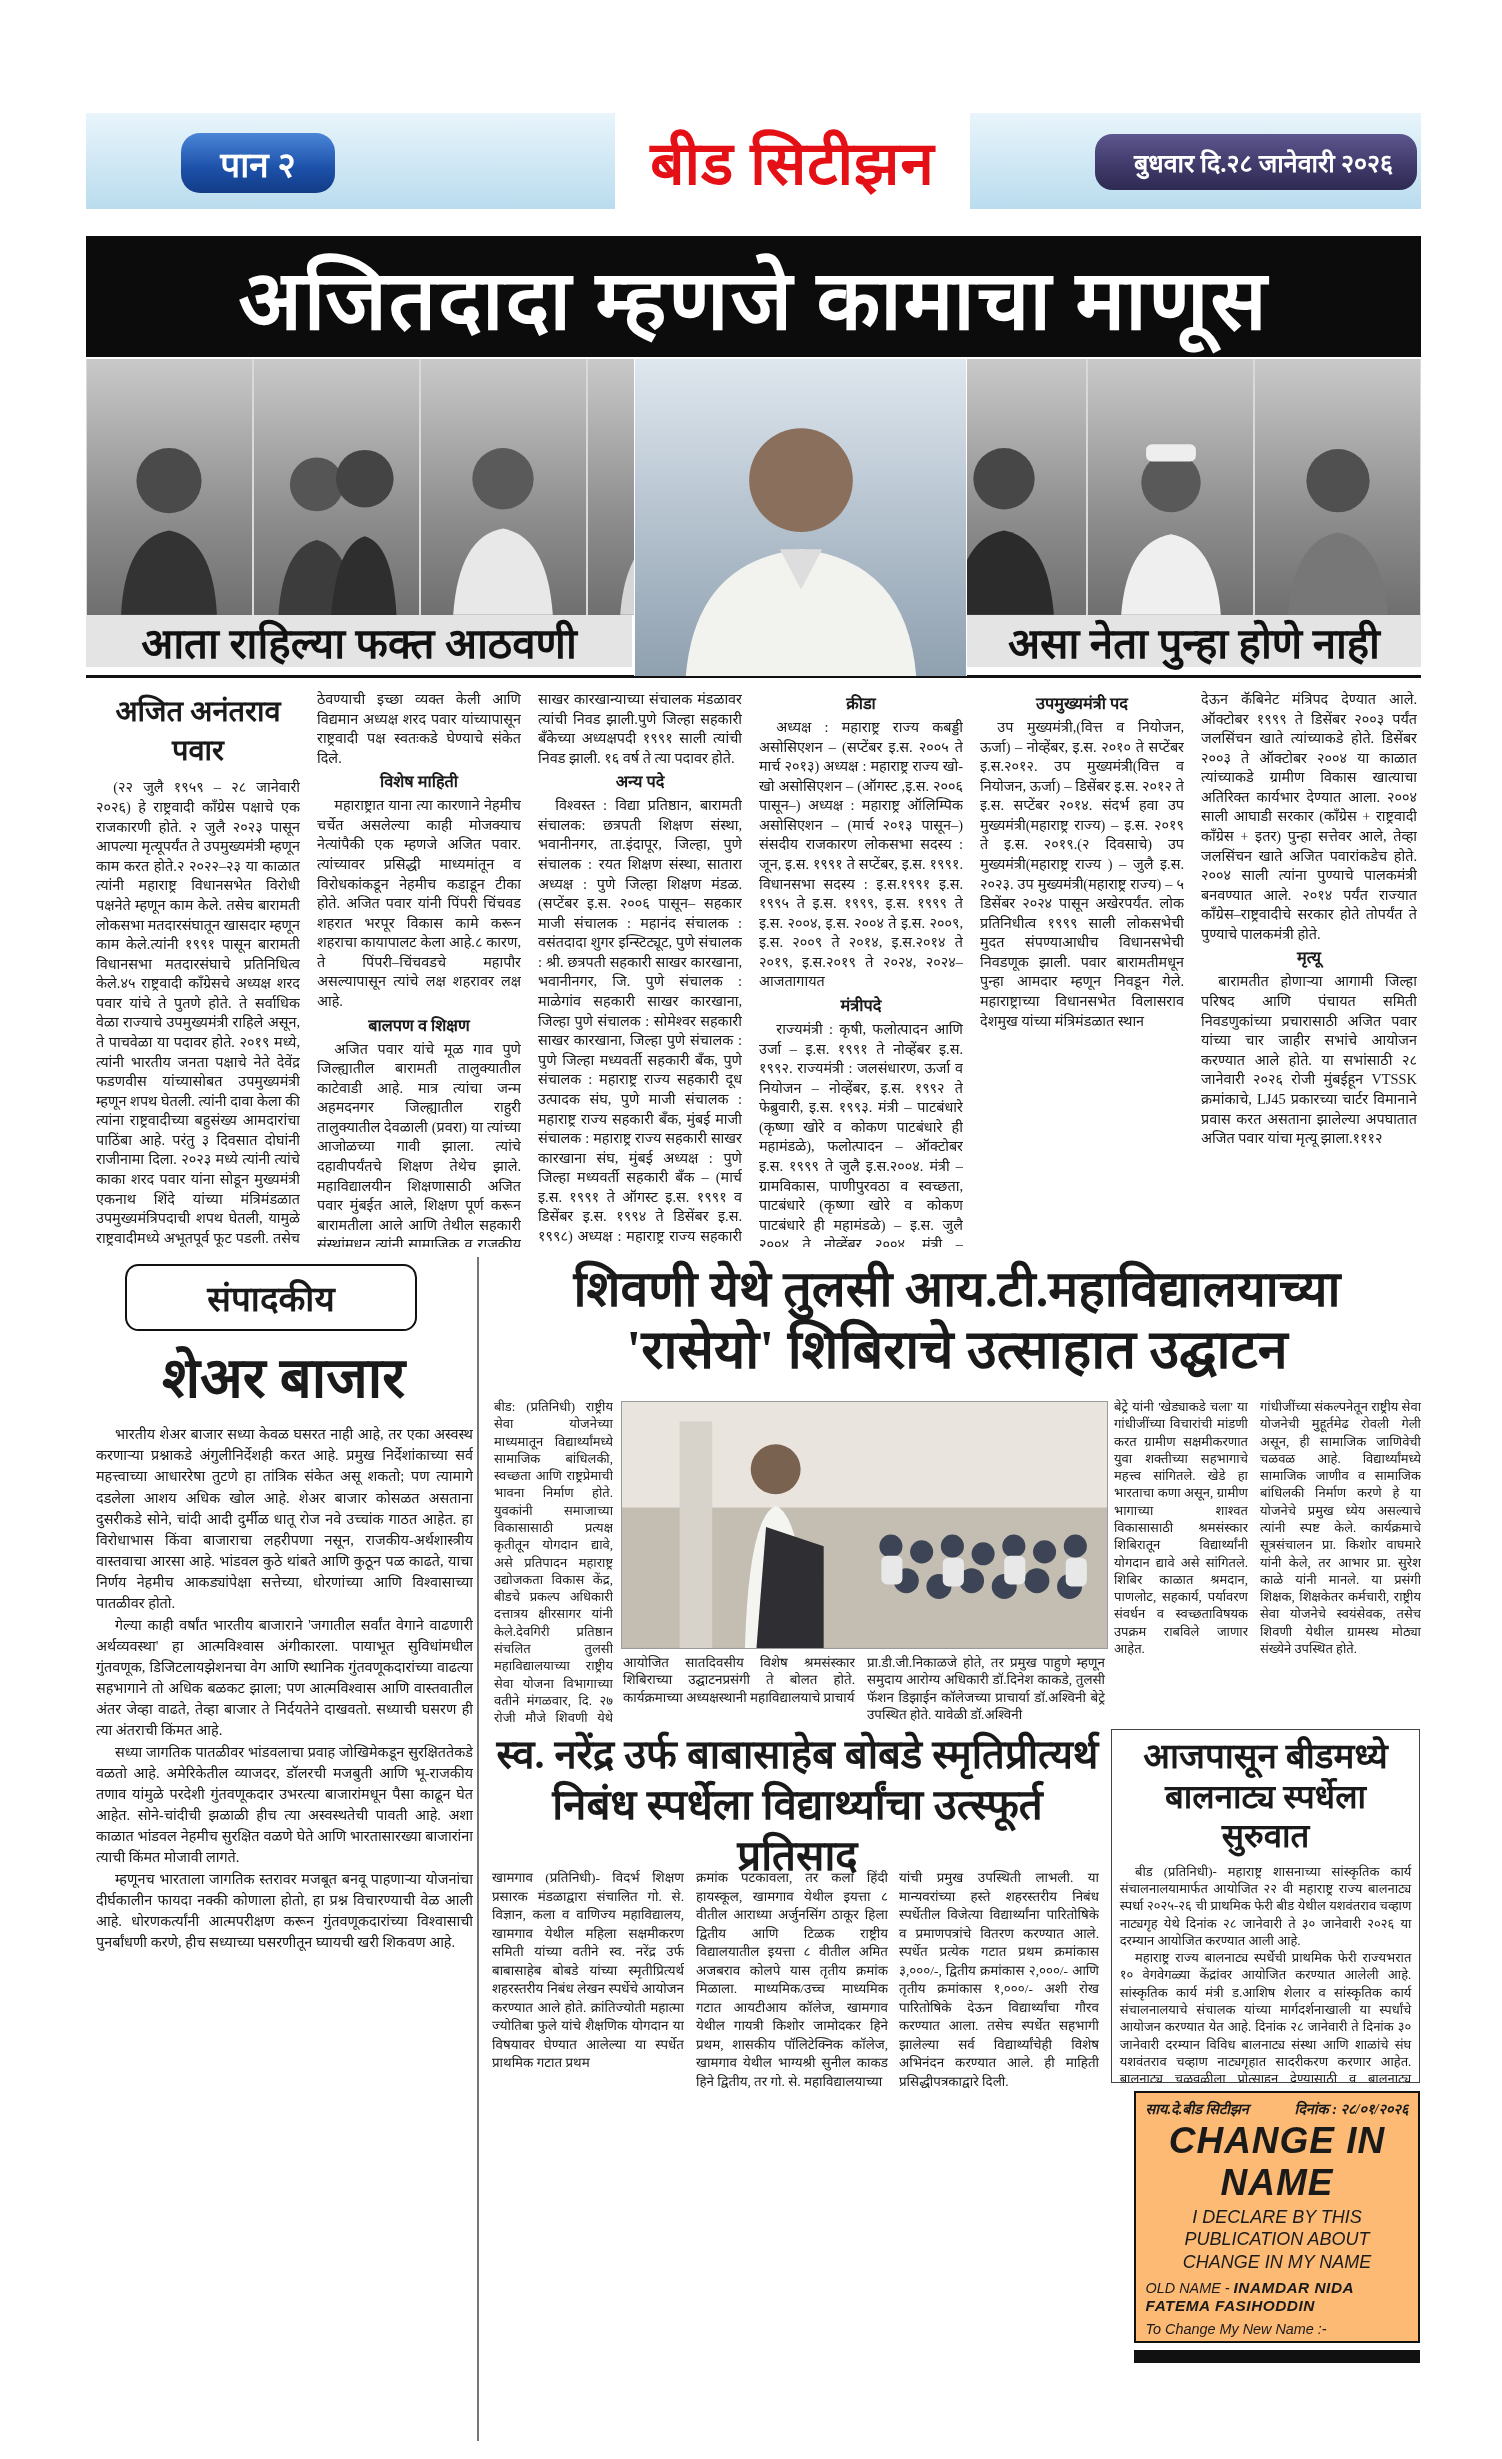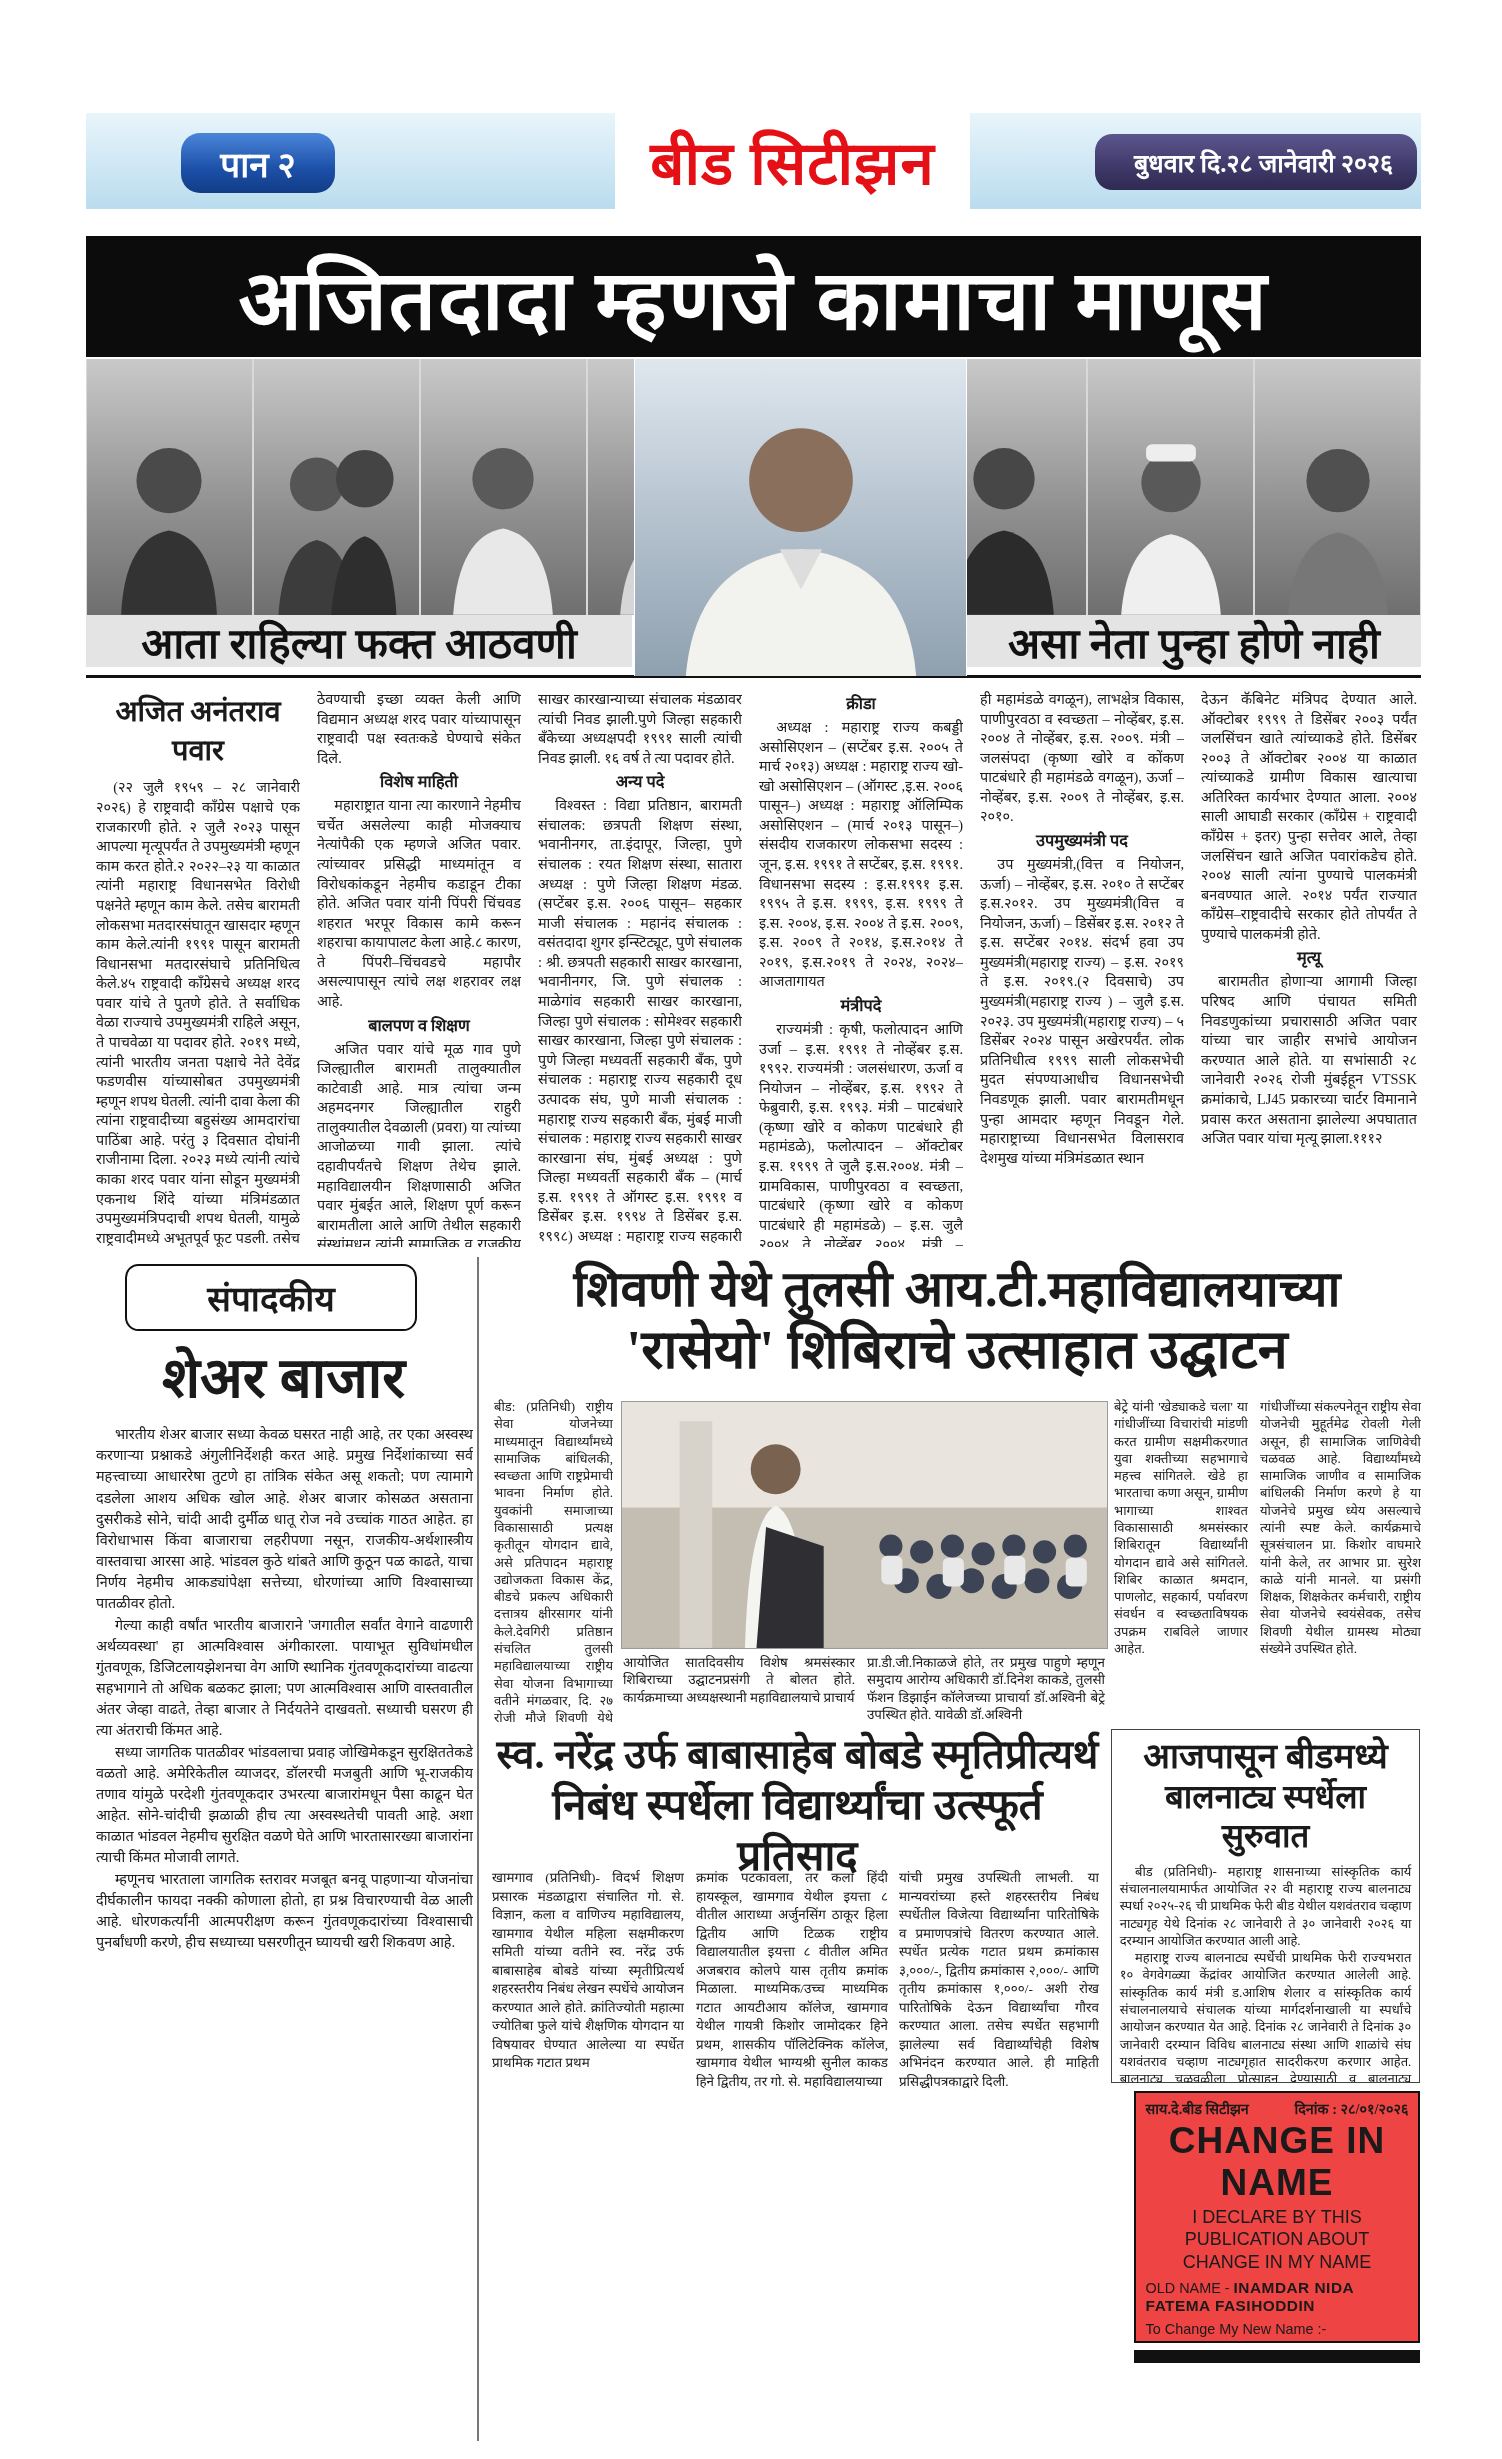--- a/index.html
+++ b/index.html
@@ -76,21 +76,21 @@
 
   
   .bn-box{left:1111px;top:1729px;width:309px;height:354px;border:1.9px solid #444;padding:5.8px 7.7px;box-sizing:border-box;overflow:hidden;}
   .bn-head{text-align:center;font-weight:800;line-height:1.2;}
   .bn-head .l1{font-size:35px;} .bn-head .l2{font-size:33px;}
   .bn-body{font-size:13px;line-height:1.33;text-align:justify;margin-top:5.8px;}
   .bn-body p{margin:0;text-indent:15.4px;}
 
   
   .cn-box{left:1134px;top:2091px;width:286px;height:252px;border:2.9px solid #111;box-sizing:border-box;
-          padding:5.8px 9.6px;font-family:"Liberation Sans","DejaVu Sans",sans-serif;overflow:hidden;background:#ef4444;}
+          padding:5.8px 9.6px;font-family:"Liberation Sans","DejaVu Sans",sans-serif;overflow:hidden;background:#fdba74;font-style:italic;}
   .cn-top{display:flex;justify-content:space-between;font-family:"Liberation Serif",serif;font-size:14.4px;font-weight:700;}
   .cn-title{text-align:center;font-size:37px;font-weight:700;letter-spacing:1px;margin:1.9px 0;}
   .cn-decl{text-align:center;font-size:18px;line-height:1.25;}
   .cn-line{font-size:14.4px;margin-top:5.8px;}
   .cn-name{font-weight:800;font-size:15.4px;letter-spacing:0.5px;}
   .cn-bar{left:1134px;top:2350px;width:286px;height:12.5px;background:#111;}
 </style>
 </head>
 <body>
 
@@ -193,21 +193,20 @@
     <div class="colhead">अन्य पदे</div>
     <p>विश्वस्त : विद्या प्रतिष्ठान, बारामती संचालक: छत्रपती शिक्षण संस्था, भवानीनगर, ता.इंदापूर, जिल्हा, पुणे संचालक : रयत शिक्षण संस्था, सातारा अध्यक्ष : पुणे जिल्हा शिक्षण मंडळ. (सप्टेंबर इ.स. २००६ पासून– सहकार माजी संचालक : महानंद संचालक : वसंतदादा शुगर इन्स्टिट्यूट, पुणे संचालक : श्री. छत्रपती सहकारी साखर कारखाना, भवानीनगर, जि. पुणे संचालक : माळेगांव सहकारी साखर कारखाना, जिल्हा पुणे संचालक : सोमेश्वर सहकारी साखर कारखाना, जिल्हा पुणे संचालक : पुणे जिल्हा मध्यवर्ती सहकारी बँक, पुणे संचालक : महाराष्ट्र राज्य सहकारी दूध उत्पादक संघ, पुणे माजी संचालक : महाराष्ट्र राज्य सहकारी बँक, मुंबई माजी संचालक : महाराष्ट्र राज्य सहकारी साखर कारखाना संघ, मुंबई अध्यक्ष : पुणे जिल्हा मध्यवर्ती सहकारी बँक – (मार्च इ.स. १९९१ ते ऑगस्ट इ.स. १९९१ व डिसेंबर इ.स. १९९४ ते डिसेंबर इ.स. १९९८) अध्यक्ष : महाराष्ट्र राज्य सहकारी बँक – डिसेंबर, इ.स. १९९८ ते ऑक्टोबर, इ.स. १९९९</p>
   </div>
   <div class="abs lead-col c4">
     <div class="colhead">क्रीडा</div>
     <p>अध्यक्ष : महाराष्ट्र राज्य कबड्डी असोसिएशन – (सप्टेंबर इ.स. २००५ ते मार्च २०१३) अध्यक्ष : महाराष्ट्र राज्य खो-खो असोसिएशन – (ऑगस्ट ,इ.स. २००६ पासून–) अध्यक्ष : महाराष्ट्र ऑलिम्पिक असोसिएशन – (मार्च २०१३ पासून–) संसदीय राजकारण लोकसभा सदस्य : जून, इ.स. १९९१ ते सप्टेंबर, इ.स. १९९१. विधानसभा सदस्य : इ.स.१९९१ इ.स. १९९५ ते इ.स. १९९९, इ.स. १९९९ ते इ.स. २००४, इ.स. २००४ ते इ.स. २००९, इ.स. २००९ ते २०१४, इ.स.२०१४ ते २०१९, इ.स.२०१९ ते २०२४, २०२४– आजतागायत</p>
     <div class="colhead">मंत्रीपदे</div>
     <p>राज्यमंत्री : कृषी, फलोत्पादन आणि उर्जा – इ.स. १९९१ ते नोव्हेंबर इ.स. १९९२. राज्यमंत्री : जलसंधारण, ऊर्जा व नियोजन – नोव्हेंबर, इ.स. १९९२ ते फेब्रुवारी, इ.स. १९९३. मंत्री – पाटबंधारे (कृष्णा खोरे व कोकण पाटबंधारे ही महामंडळे), फलोत्पादन – ऑक्टोबर इ.स. १९९९ ते जुलै इ.स.२००४. मंत्री – ग्रामविकास, पाणीपुरवठा व स्वच्छता, पाटबंधारे (कृष्णा खोरे व कोकण पाटबंधारे ही महामंडळे) – इ.स. जुलै २००४ ते नोव्हेंबर २००४. मंत्री – जलसंपदा (कृष्णा खोरे व कोकण पाटबंधारे</p>
   </div>
   <div class="abs lead-col c5">
-    <p class="noind">ही महामंडळे वगळून), लाभक्षेत्र विकास, पाणीपुरवठा व स्वच्छता – नोव्हेंबर, इ.स. २००४ ते नोव्हेंबर, इ.स. २००९. मंत्री – जलसंपदा (कृष्णा खोरे व कोंकण पाटबंधारे ही महामंडळे वगळून), ऊर्जा – नोव्हेंबर, इ.स. २००९ ते नोव्हेंबर, इ.स. २०१०.</p>
     <div class="colhead">उपमुख्यमंत्री पद</div>
     <p>उप मुख्यमंत्री,(वित्त व नियोजन, ऊर्जा) – नोव्हेंबर, इ.स. २०१० ते सप्टेंबर इ.स.२०१२. उप मुख्यमंत्री(वित्त व नियोजन, ऊर्जा) – डिसेंबर इ.स. २०१२ ते इ.स. सप्टेंबर २०१४. संदर्भ हवा उप मुख्यमंत्री(महाराष्ट्र राज्य) – इ.स. २०१९ ते इ.स. २०१९.(२ दिवसाचे) उप मुख्यमंत्री(महाराष्ट्र राज्य ) – जुलै इ.स. २०२३. उप मुख्यमंत्री(महाराष्ट्र राज्य) – ५ डिसेंबर २०२४ पासून अखेरपर्यंत. लोक प्रतिनिधीत्व १९९९ साली लोकसभेची मुदत संपण्याआधीच विधानसभेची निवडणूक झाली. पवार बारामतीमधून पुन्हा आमदार म्हणून निवडून गेले. महाराष्ट्राच्या विधानसभेत विलासराव देशमुख यांच्या मंत्रिमंडळात स्थान</p>
   </div>
   <div class="abs lead-col c6">
     <p class="noind">देऊन कॅबिनेट मंत्रिपद देण्यात आले. ऑक्टोबर १९९९ ते डिसेंबर २००३ पर्यंत जलसिंचन खाते त्यांच्याकडे होते. डिसेंबर २००३ ते ऑक्टोबर २००४ या काळात त्यांच्याकडे ग्रामीण विकास खात्याचा अतिरिक्त कार्यभार देण्यात आला. २००४ साली आघाडी सरकार (काँग्रेस + राष्ट्रवादी काँग्रेस + इतर) पुन्हा सत्तेवर आले, तेव्हा जलसिंचन खाते अजित पवारांकडेच होते. २००४ साली त्यांना पुण्याचे पालकमंत्री बनवण्यात आले. २०१४ पर्यंत राज्यात काँग्रेस–राष्ट्रवादीचे सरकार होते तोपर्यंत ते पुण्याचे पालकमंत्री होते.</p>
     <div class="colhead">मृत्यू</div>
     <p>बारामतीत होणाऱ्या आगामी जिल्हा परिषद आणि पंचायत समिती निवडणुकांच्या प्रचारासाठी अजित पवार यांच्या चार जाहीर सभांचे आयोजन करण्यात आले होते. या सभांसाठी २८ जानेवारी २०२६ रोजी मुंबईहून VTSSK क्रमांकाचे, LJ45 प्रकारच्या चार्टर विमानाने प्रवास करत असताना झालेल्या अपघातात अजित पवार यांचा मृत्यू झाला.१११२</p>
   </div>
 
   <div class="abs ed-rule"></div>

